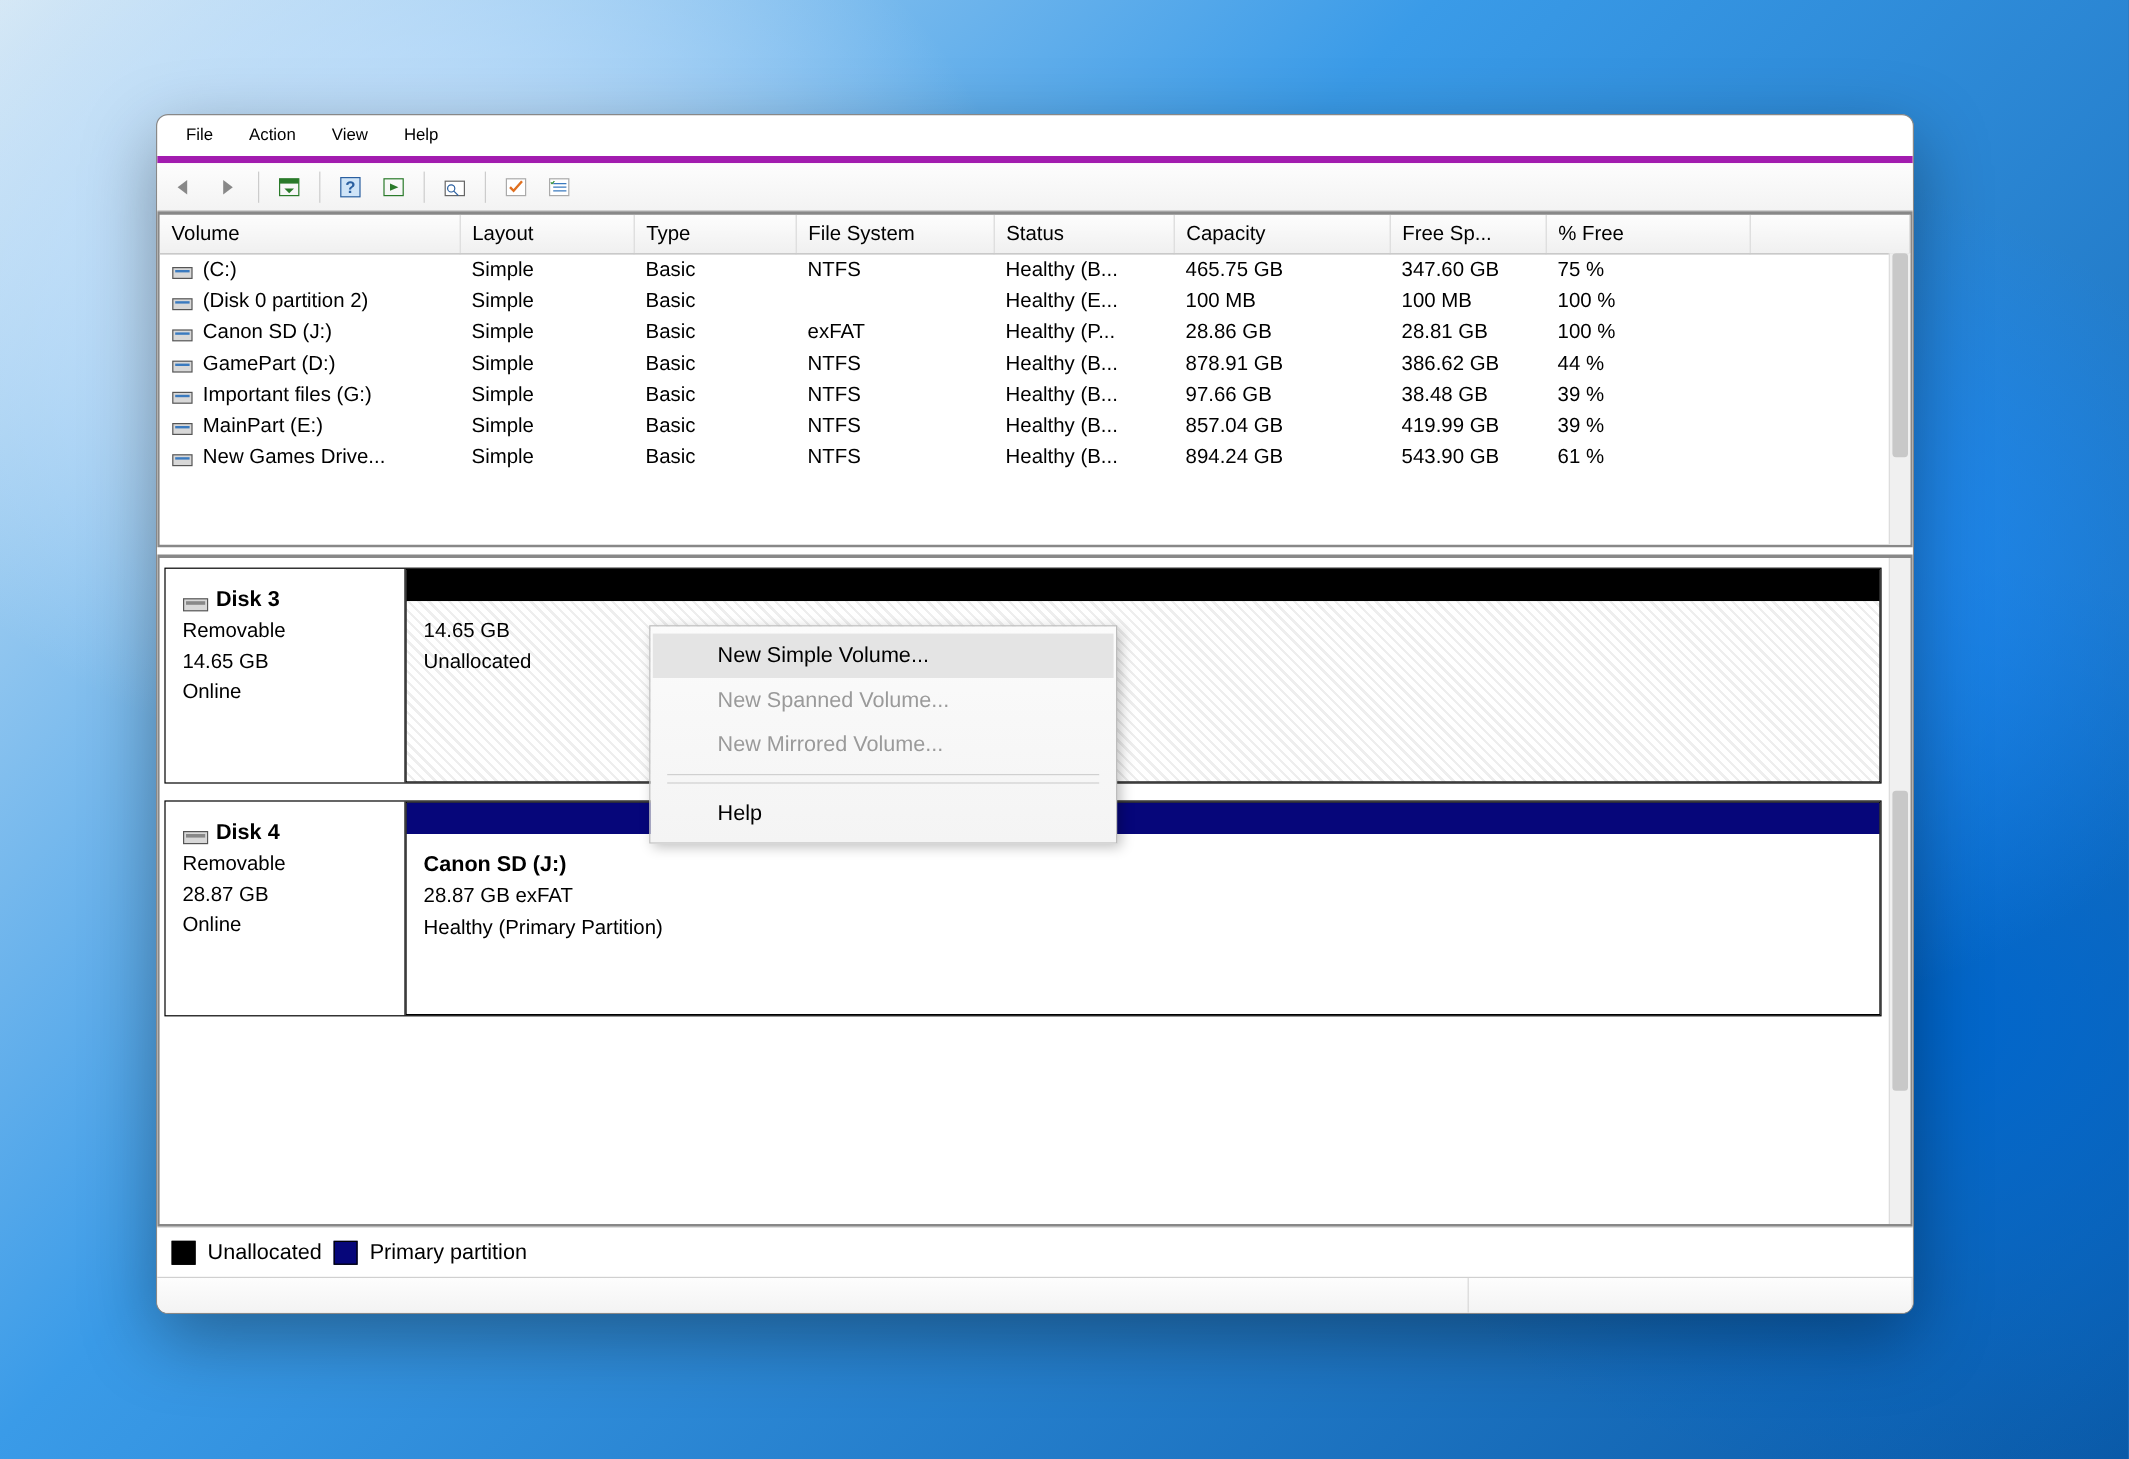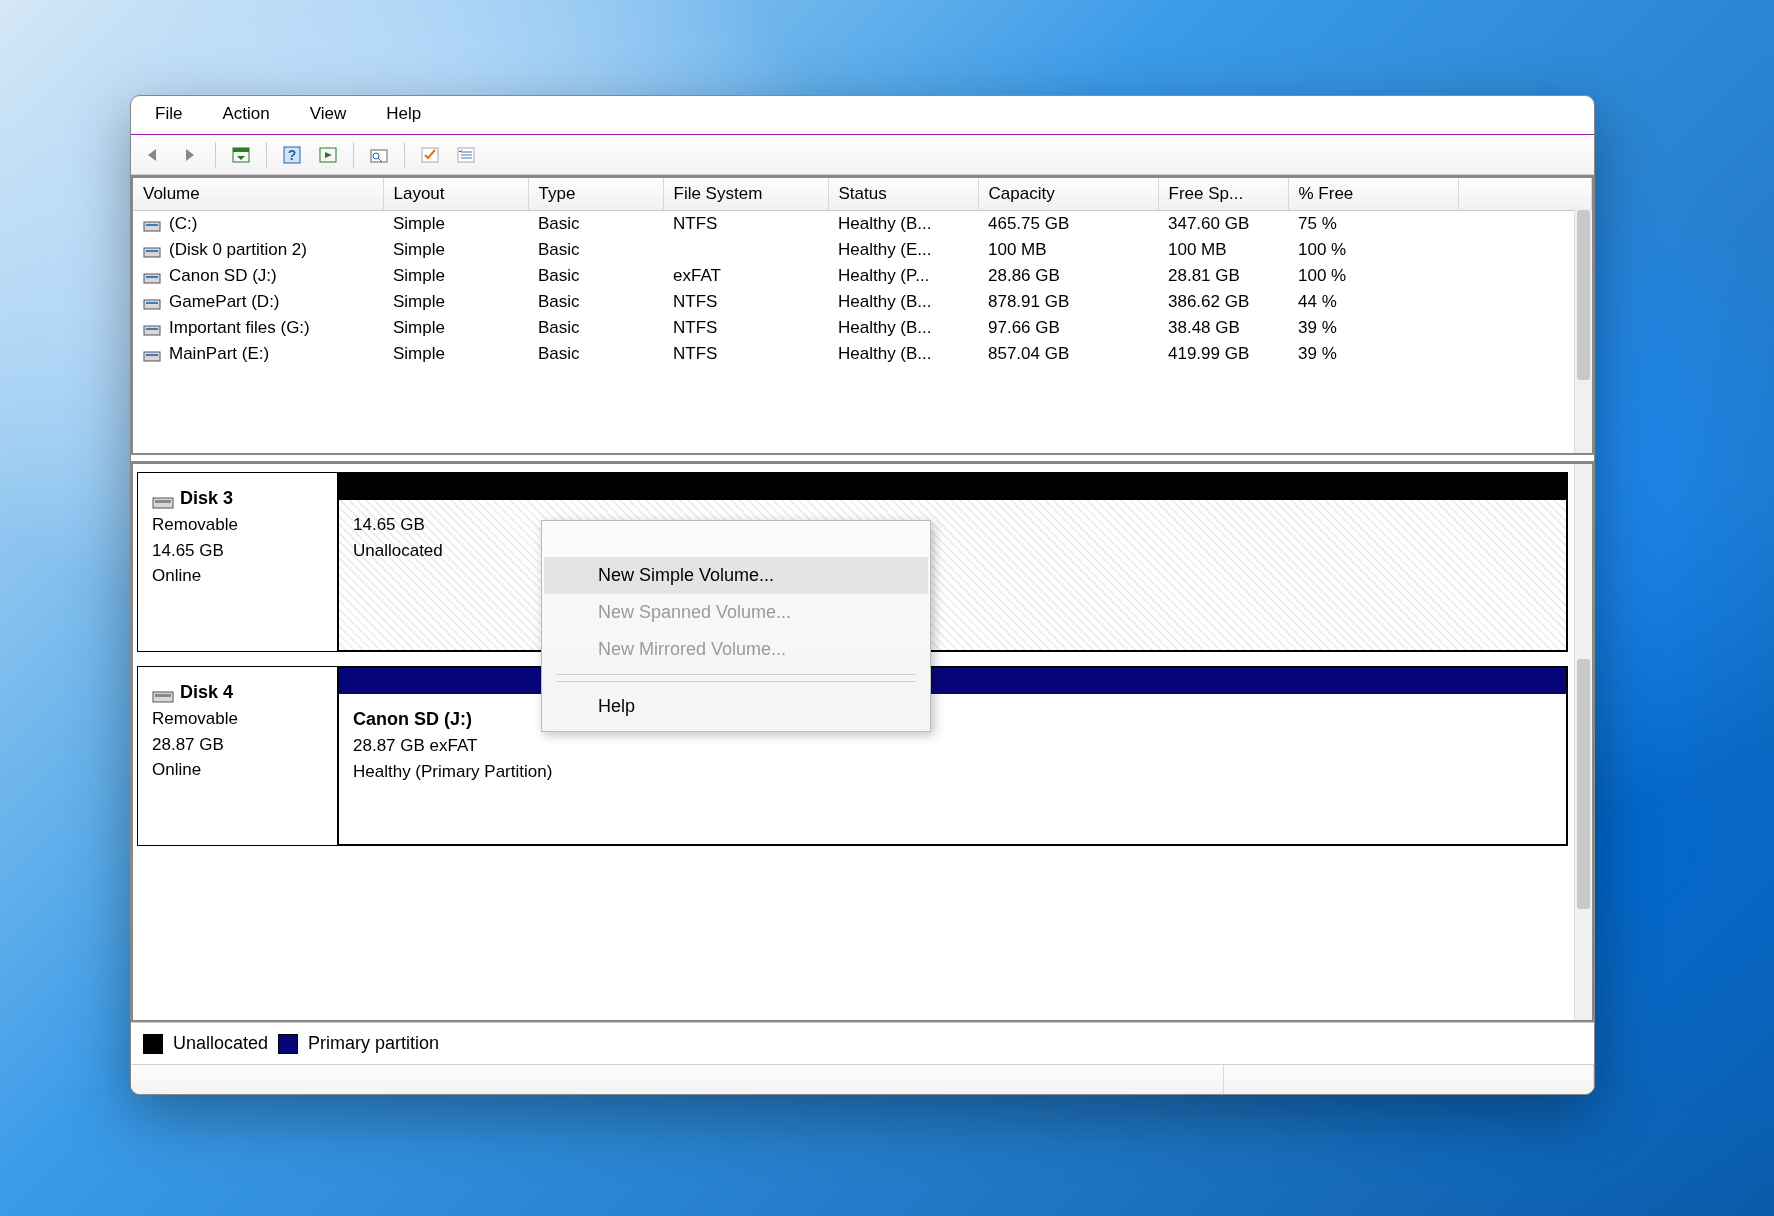--- a/index.html
+++ b/index.html
@@ -43,24 +43,24 @@
     display:inline-block;
   }
   .title-text { font-size: 17px; flex: 0 0 auto; }
   .title-spacer { flex: 1; }
   .win-btn {
     width: 58px; height: 44px;
     display:flex; align-items:center; justify-content:center;
     font-size: 16px;
   }
   .menubar {
-    display:flex; gap: 12px;
+    display:flex; gap: 2px;
     padding: 4px 10px 6px 10px;
-    border-bottom: 1px solid #a21caf;
-    font-size: 17px;
+    border-bottom: 6px solid #a21caf;
+    font-size: 14px;
   }
   .menubar .menu-item { padding: 4px 14px; }
   .toolbar {
     display:flex; align-items:center;
     gap: 6px;
     padding: 4px 8px;
     border-bottom: 1px solid #d0d0d0;
     background: linear-gradient(#fdfdfd,#f3f3f3);
     height: 40px;
   }
@@ -177,21 +177,21 @@
     background: linear-gradient(#fbfbfb,#f4f4f4);
     border: 1px solid #bcbcbc;
     box-shadow: 3px 3px 10px rgba(0,0,0,.25);
     padding: 6px 2px;
     font-size: 18px;
     z-index: 50;
   }
   .cm-item {
     padding: 8px 20px 8px 54px;
   }
-  .cm-item.highlight { background:#e4e4e4;margin-top:30px; }
+  .cm-item.highlight { background:#e4e4e4; }
   .cm-item.disabled { color:#9a9a9a; }
   .cm-sep { height:1px; background:#d0d0d0; margin:6px 12px; }
   
   .legend {
     border-top: 1px solid #ccc;
     padding: 10px 12px;
     font-size: 18px;
     display:flex; align-items:center; gap: 10px;
   }
   .swatch { width:20px; height:20px; display:inline-block; border:1px solid #000;}
@@ -381,20 +381,34 @@
                   </svg></span>MainPart (E:)</td>
               <td>Simple</td>
               <td>Basic</td>
               <td>NTFS</td>
               <td>Healthy (B...</td>
               <td>857.04 GB</td>
               <td>419.99 GB</td>
               <td>39 %</td>
               <td></td>
             </tr>
+            <tr>
+              <td><span class="vol-icon"><svg viewBox="0 0 18 14">
+                    <rect x="1" y="3" width="16" height="9" fill="#d8d8d8" stroke="#555"></rect>
+                    <rect x="3" y="5" width="12" height="2" fill="#3a7abf"></rect>
+                  </svg></span>New Games Drive...</td>
+              <td>Simple</td>
+              <td>Basic</td>
+              <td>NTFS</td>
+              <td>Healthy (B...</td>
+              <td>894.24 GB</td>
+              <td>543.90 GB</td>
+              <td>61 %</td>
+              <td></td>
+            </tr>
           </tbody>
       </table>
       <div class="vscroll">
           <div class="thumb"></div>
         </div>
     </div>
 
     <div class="graphical-pane">
 
       <div class="disk-row">

